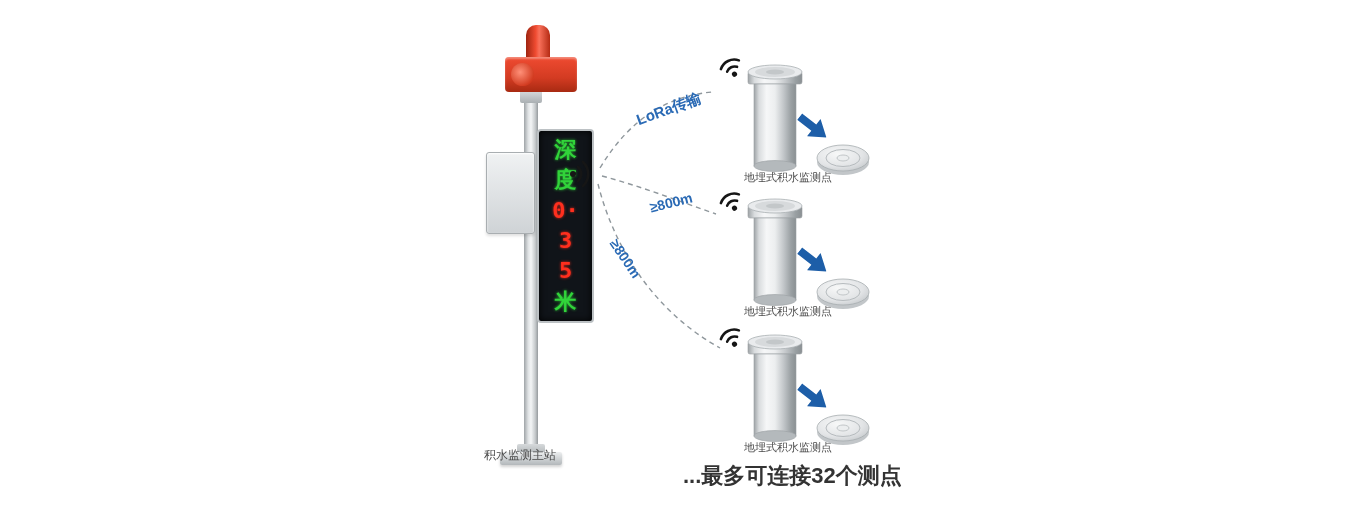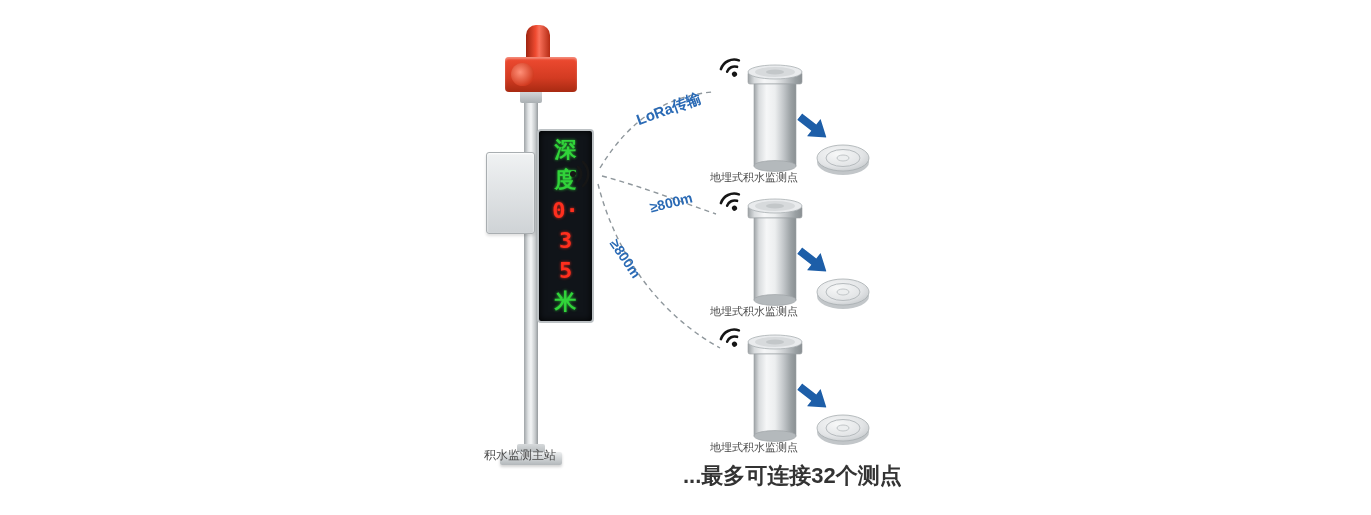--- a/index.html
+++ b/index.html
@@ -40,21 +40,21 @@
   .led .r{color:#ff2f1e;text-shadow:0 0 3px rgba(255,47,30,.9);}
   .station-label{position:absolute;left:484px;top:447px;font-size:12px;color:#4a4a4a;white-space:nowrap;text-align:center;}
   .emitter{position:absolute;left:566px;top:158px;z-index:2;}
 
   
   .sensor-unit{position:absolute;width:175px;height:140px;z-index:2;}
   .sensor-unit .wifi{position:absolute;left:6px;top:2px;transform:rotate(-26deg);}
   .sensor-unit .cyl{position:absolute;left:32px;top:10px;}
   .sensor-unit .arrow{position:absolute;left:86px;top:64px;transform:rotate(38deg);}
   .sensor-unit .disc{position:absolute;left:104px;top:90px;}
-  .sensor-label{position:absolute;left:0px;top:118px;width:156px;text-align:left;font-size:11px;color:#4a4a4a;white-space:nowrap;}
+  .sensor-label{position:absolute;left:0px;top:118px;width:156px;text-align:center;font-size:11px;color:#4a4a4a;white-space:nowrap;}
 
   
   .footer{position:absolute;left:683px;top:461px;font-size:22px;font-weight:600;color:#333;z-index:3;white-space:nowrap;}
 </style>
 </head>
 <body>
 
 <div class="canvas">
 
   <svg width="0" height="0" style="position:absolute">

